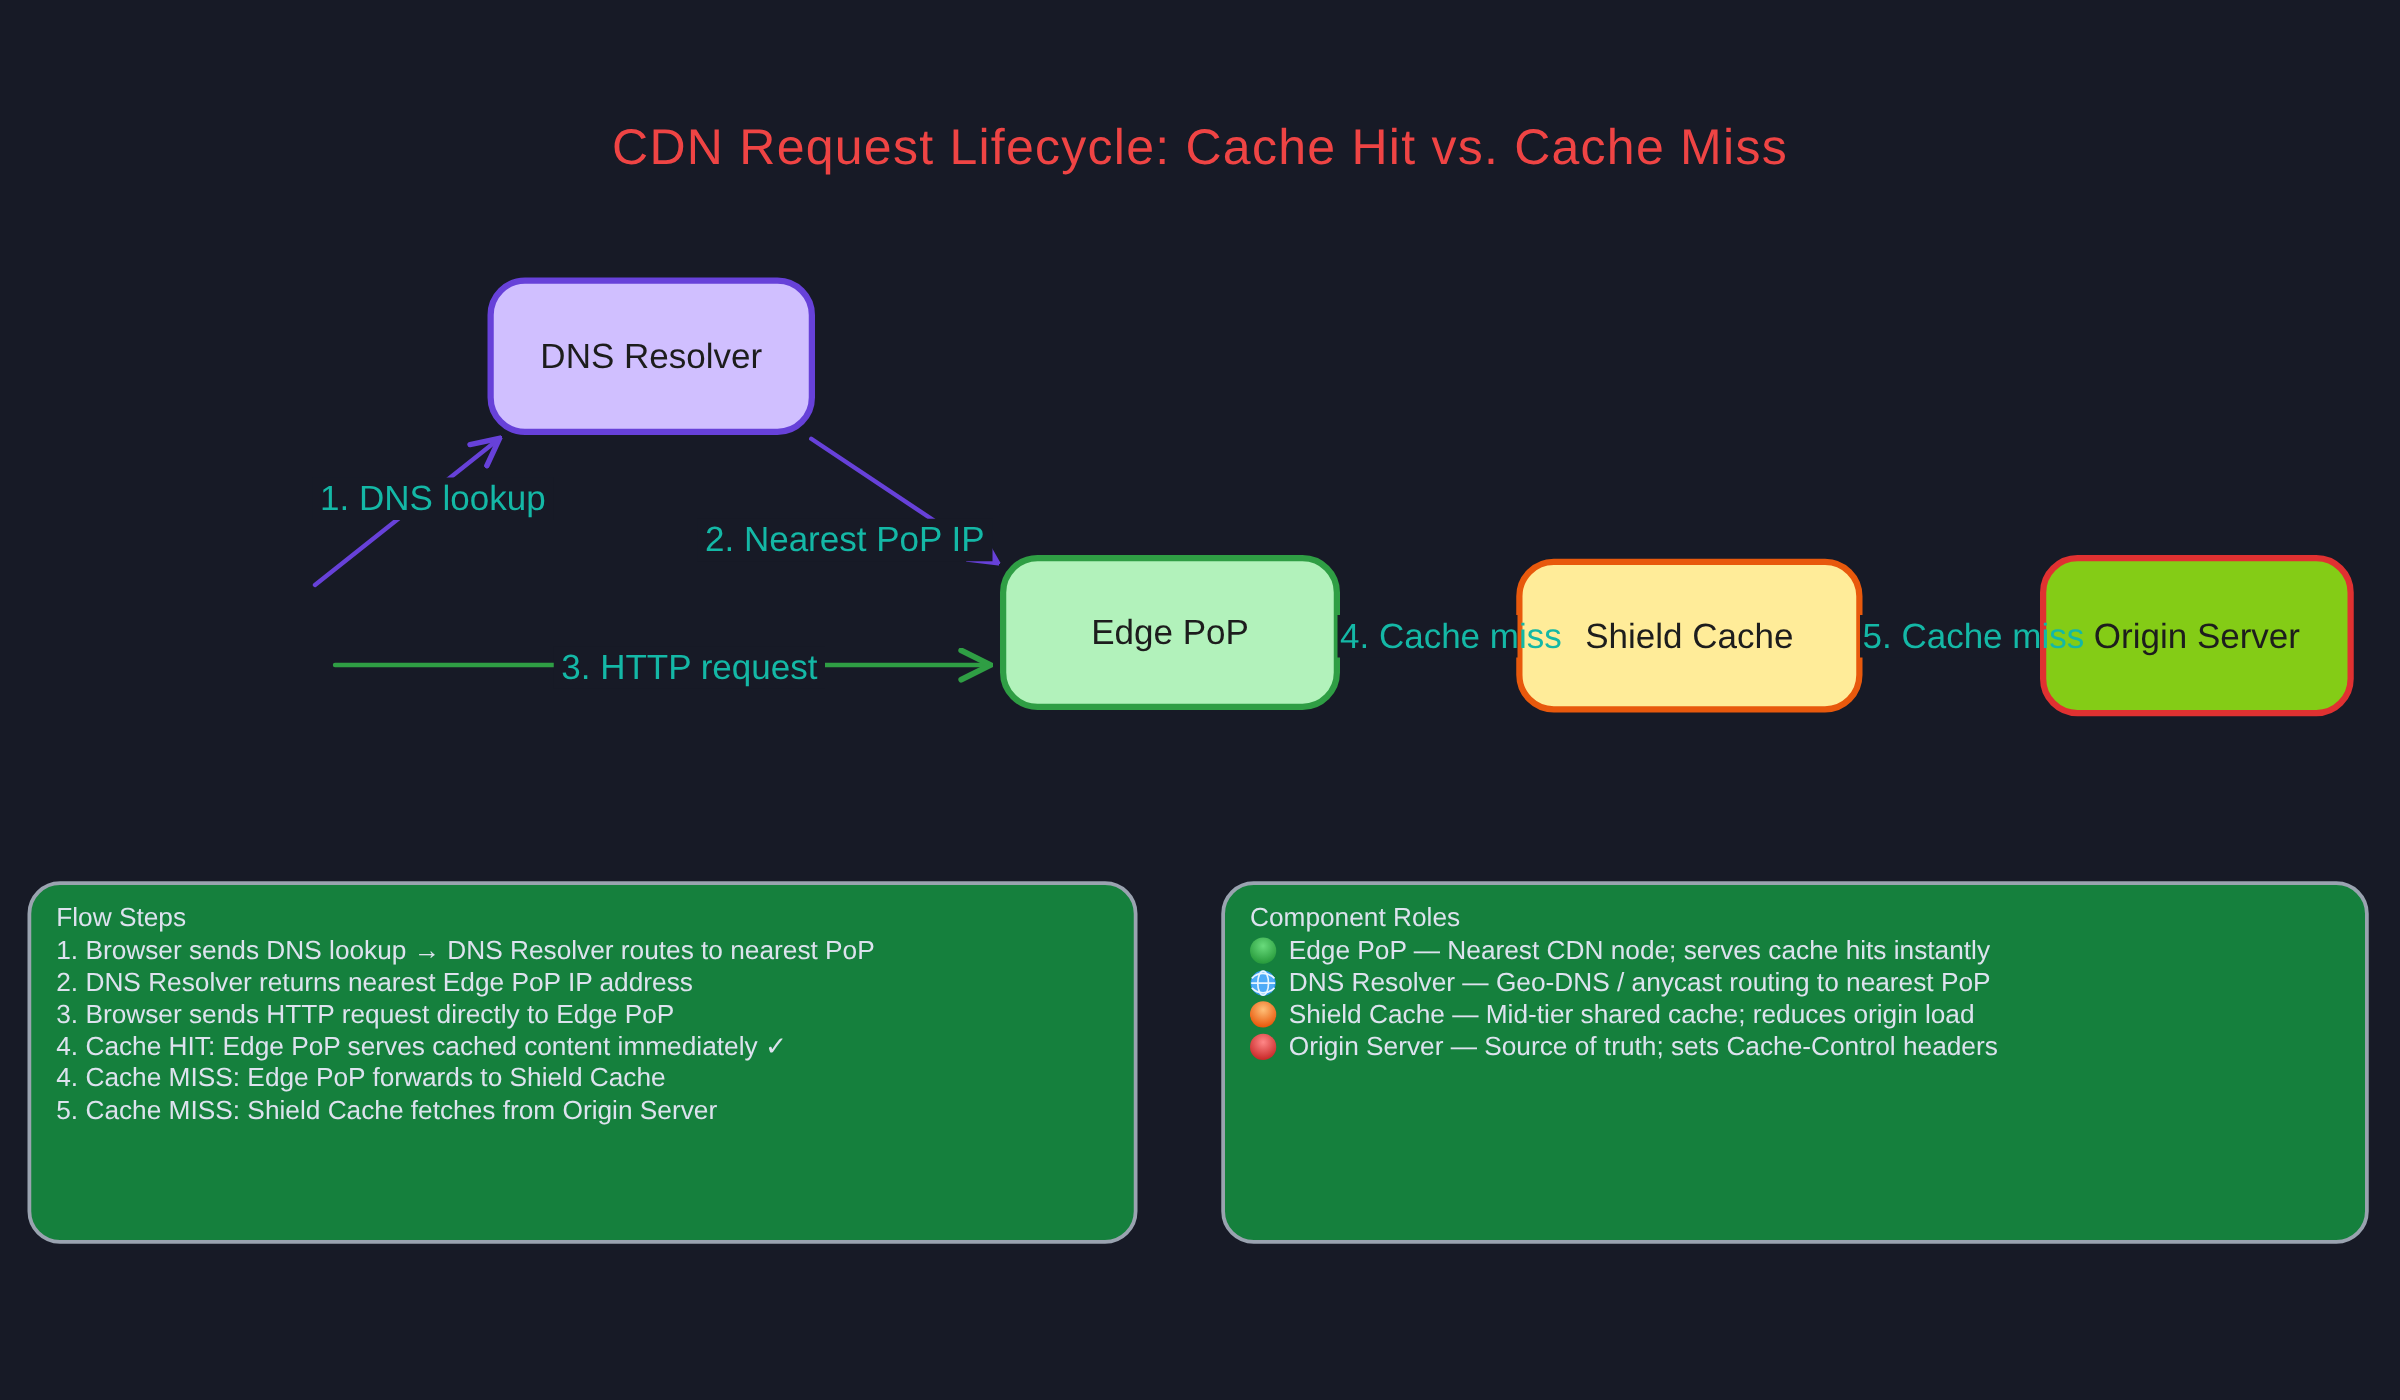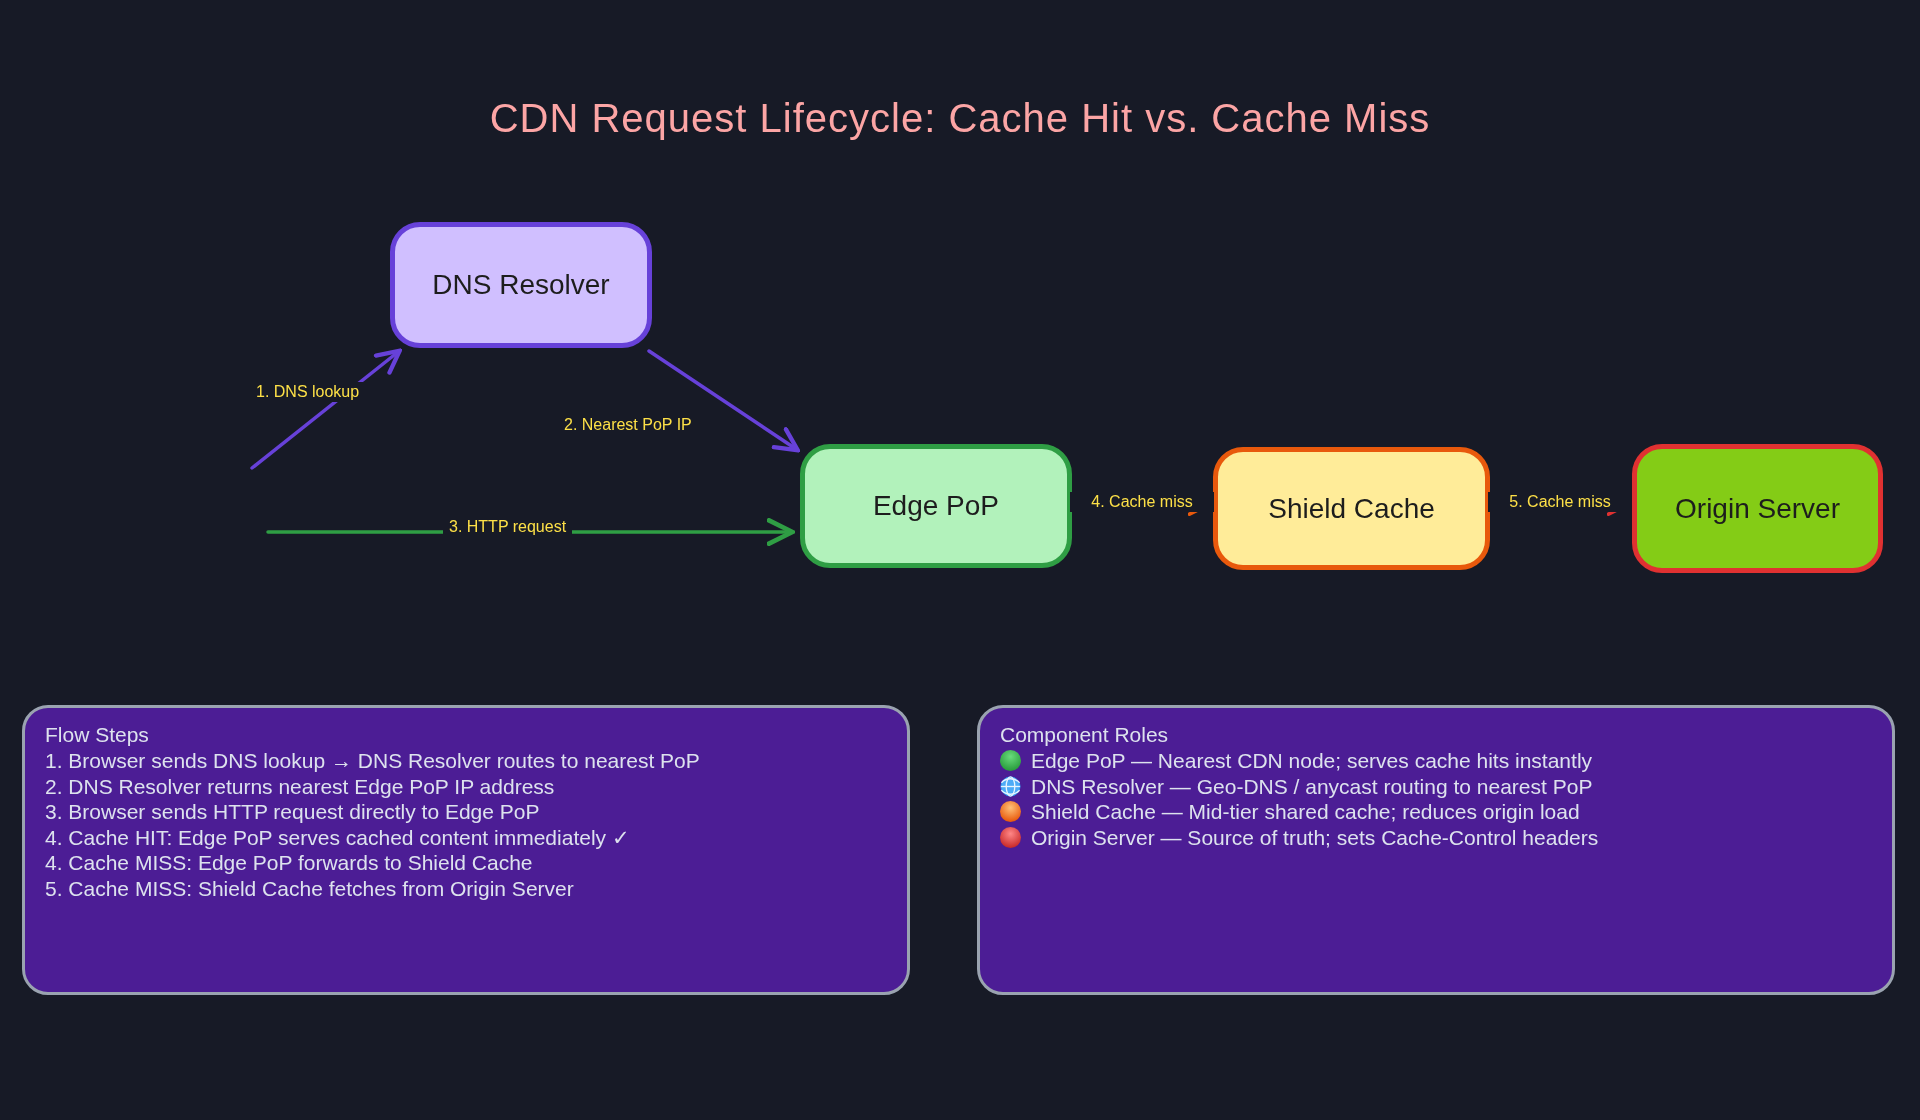--- a/index.html
+++ b/index.html
@@ -7,21 +7,21 @@
     width: 1920px; height: 1120px;
     background: #171a26;
     font-family: "Liberation Sans", sans-serif;
     overflow: hidden;
   }
   .stage { position: relative; width: 1920px; height: 1120px; background: #171a26; }
 
   .title {
     position: absolute; top: 96px; left: 0; width: 100%;
     text-align: center;
-    color: #fca5a5;
+    color: #ef4444;
     font-size: 40px;
     letter-spacing: 1px;
     z-index: 2;
   }
 
   .arrows { position: absolute; left: 0; top: 0; z-index: 1; pointer-events: none; }
 
   .node {
     position: absolute;
     display: flex; align-items: center; justify-content: center;
@@ -35,38 +35,38 @@
   .node.ellipse { border-radius: 50%; border: 6px solid; }
 
   .node.dns    { left: 390px;  top: 222px; width: 262px; height: 126px; background: #d0bfff; border-color: #6741d9; }
   .node.browser{ left: 14px;   top: 446px; width: 256px; height: 127px; background: #a5d8ff; border-color: #1971c2; }
   .node.edge   { left: 800px;  top: 444px; width: 272px; height: 124px; background: #b2f2bb; border-color: #2f9e44; }
   .node.shield { left: 1213px; top: 447px; width: 277px; height: 123px; background: #ffec99; border-color: #e8590c; }
   .node.origin { left: 1632px; top: 444px; width: 251px; height: 129px; background: #84cc16; border-color: #e03131; }
 
   .edge-label {
     position: absolute;
-    color: #fde047;
-    font-size: 16px;
+    color: #14b8a6;
+    font-size: 28px;
     background: #171a26;
     padding: 1px 6px;
     z-index: 3;
     white-space: nowrap;
   }
   .edge-label.l1 { left: 250px;  top: 382px; }
   .edge-label.l2 { left: 558px;  top: 379px; margin-top: 36px; }
   .edge-label.l3 { left: 443px;  top: 517px; }
   .edge-label.l4 { left: 1070px; top: 492px; width: 140px; text-align: center; padding: 1px 2px; }
   .edge-label.l5 { left: 1488px; top: 492px; width: 140px; text-align: center; padding: 1px 2px; }
 
   .panel {
     position: absolute;
     top: 705px; height: 290px;
     box-sizing: border-box;
-    background: #4c1d95;
+    background: #15803d;
     border: 3px solid #9aa3b0;
     border-radius: 26px;
     color: #dde2ee;
     font-size: 21px;
     padding: 14px 20px;
     z-index: 2;
   }
   .panel.flow  { left: 22px;  width: 888px; }
   .panel.roles { left: 977px; width: 918px; }
 

